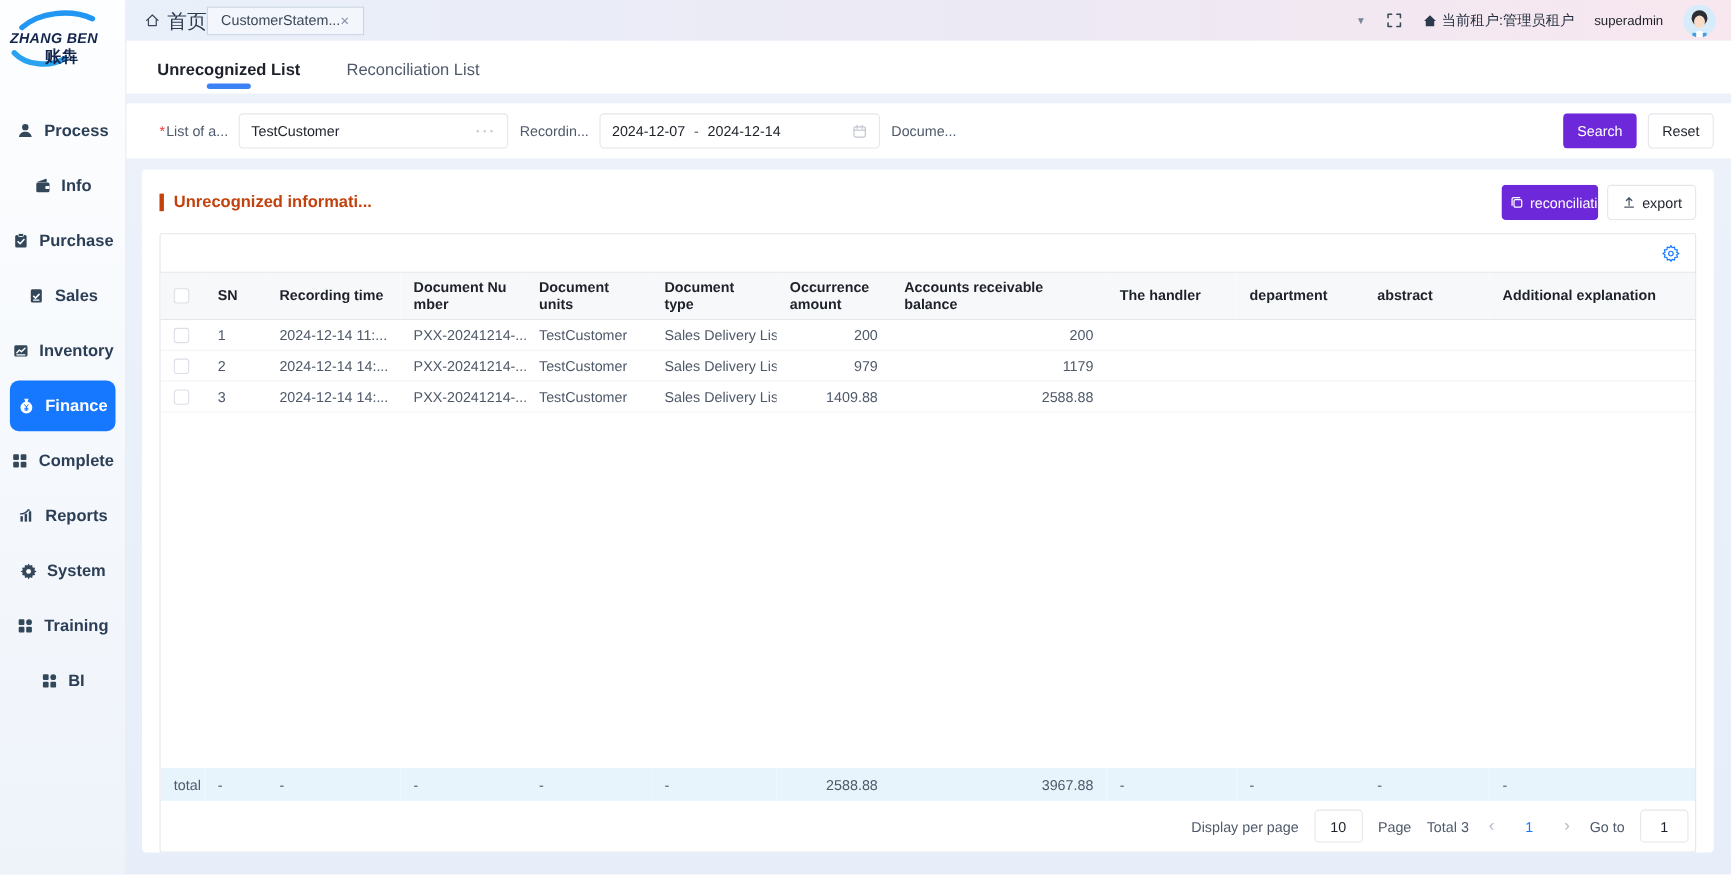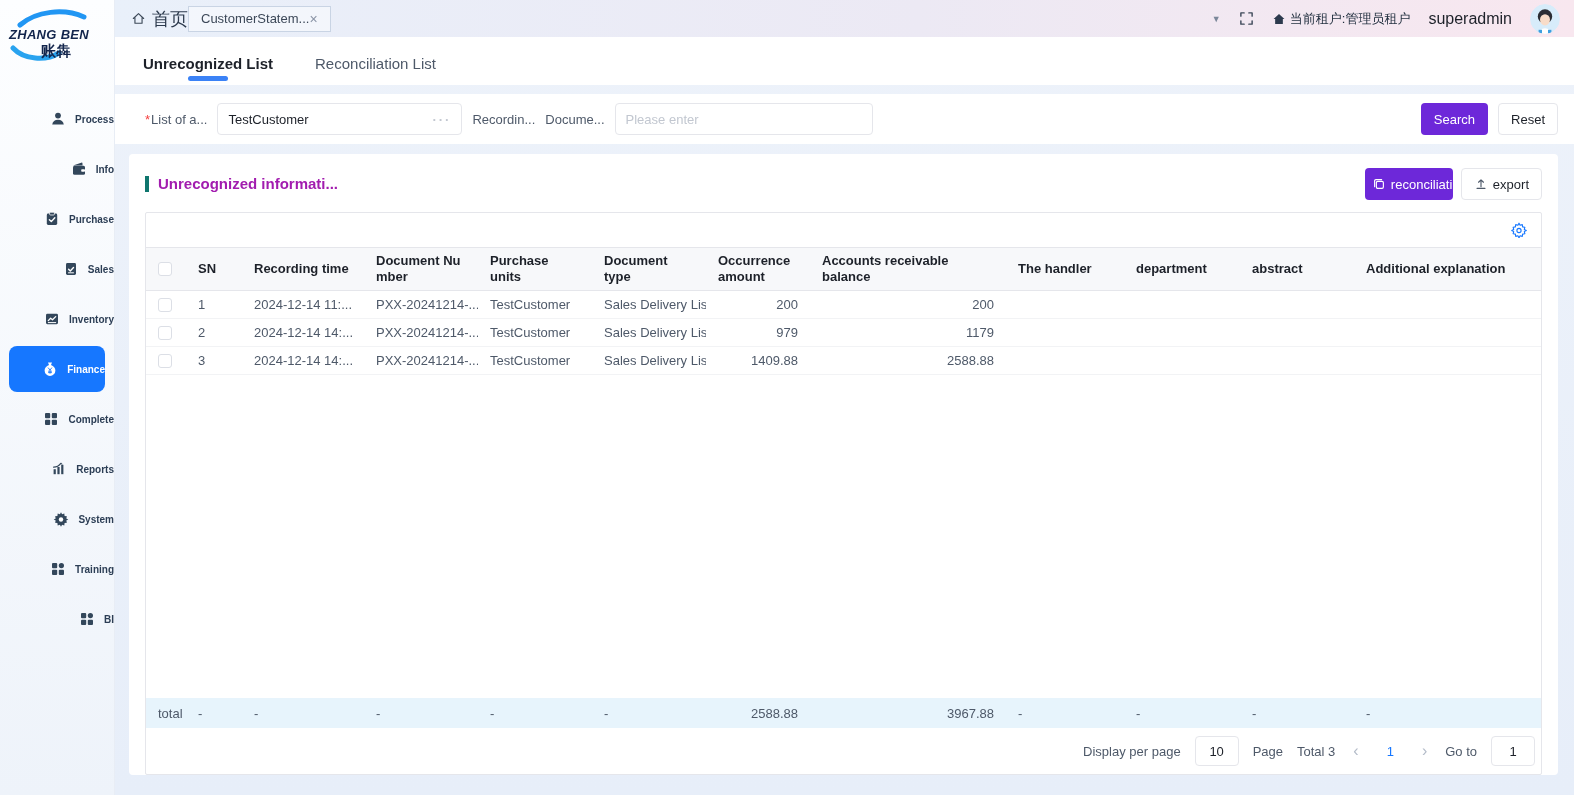--- a/index.html
+++ b/index.html
@@ -13,38 +13,38 @@
   .sidebar { width:115px; flex:0 0 115px; background:linear-gradient(180deg,#fdfeff 0%,#eef3fa 100%);
     border-right:1px solid #e8edf5; display:flex; flex-direction:column; }
   .logo { position:relative; height:92px; flex:0 0 92px; }
   .logo svg.arc { position:absolute; }
   .logo .arc-top { left:16px; top:8px; }
   .logo .arc-bottom { left:10px; top:44px; }
   .logo-line1 { position:absolute; left:9px; top:27px; font-size:13px; font-weight:bold; font-style:italic;
     color:#13254c; letter-spacing:0.3px; white-space:nowrap; }
   .logo-line2 { position:absolute; left:41px; top:42px; font-size:15px; font-weight:bold; color:#13254c; }
   .menu { display:flex; flex-direction:column; padding-top:2px; }
-  .menu-item { height:50px; display:flex; align-items:center; justify-content:flex-end; gap:9px;
-    color:#2c3e55; font-weight:bold; font-size:10px; cursor:pointer; }
+  .menu-item { height:50px; display:flex; align-items:center; justify-content:center; gap:9px;
+    color:#2c3e55; font-weight:bold; font-size:15px; cursor:pointer; }
   .menu-item .mi-icon { display:flex; align-items:center; color:#33475b; }
   .menu-item.active { background:#1677ff; color:#fff; border-radius:8px; width:96px; height:46px;
     margin:2px auto; }
   .menu-item.active .mi-icon { color:#fff; }
   
   .main { flex:1; display:flex; flex-direction:column; min-width:0; }
   .topbar { height:37px; flex:0 0 37px; display:flex; align-items:center; padding:0 14px 0 16px;
     background:linear-gradient(90deg,#e9f0fa 0%,#ece9f4 55%,#f8e7ef 100%); }
   .crumb { display:flex; align-items:center; gap:6px; color:#2c3a4d; font-size:18px; cursor:pointer; }
   .tab-chip { height:26px; display:flex; align-items:center; padding:0 12px;
     border:1px solid #c9d4e4; background:rgba(255,255,255,.45); color:#3c4858; font-size:13px; cursor:pointer; }
   .tab-chip .close { color:#8a94a6; font-size:14px; line-height:1; cursor:pointer; }
   .topbar-right { margin-left:auto; display:flex; align-items:center; gap:18px; }
   .caret { color:#7a8799; font-size:9px; cursor:pointer; }
   .tenant { display:flex; align-items:center; gap:4px; color:#1f2d3d; cursor:pointer; }
-  .username { font-size:16px; }
+  .username { font-size:12px; }
   .avatar { width:30px; height:30px; border-radius:50%; overflow:hidden; cursor:pointer; }
   
   .tabs-bar { background:#fff; height:48px; flex:0 0 48px; display:flex; align-items:flex-end; gap:42px;
     padding:0 28px; margin-bottom:9px; }
   .tab { position:relative; padding-bottom:13px; font-size:15px; color:#4e5969; cursor:pointer; }
   .tab.active { color:#1d2129; font-weight:bold; }
   .tab.active::after { content:""; position:absolute; left:50%; transform:translateX(-50%); bottom:4px;
     width:40px; height:5px; border-radius:3px; background:#3b82f6; }
   
   .filter-bar { background:#fff; height:50px; flex:0 0 50px; display:flex; align-items:center;
@@ -66,21 +66,21 @@
   .filter-spacer { flex:1; }
   .btn { height:32px; border-radius:4px; border:1px solid transparent; display:inline-flex;
     align-items:center; justify-content:center; gap:5px; font-size:13px; cursor:pointer; padding:0 12px;
     font-family:inherit; background:#fff; }
   .btn-primary { background:#6d28d9; color:#fff;margin-left:32px; }
   .btn-plain { border-color:#e5e6eb; color:#1d2129; }
   
   .panel { background:#fff; margin:0 16px 20px 14px; border-radius:4px; flex:1; min-height:0;
     display:flex; flex-direction:column; padding:14px 16px 0 16px; }
   .panel-header { display:flex; align-items:center; margin-bottom:12px; flex:0 0 auto; }
-  .panel-title { font-size:15px; font-weight:bold; color:#a21caf; border-left:4px solid #0f766e;
+  .panel-title { font-size:15px; font-weight:bold; color:#c2410c; border-left:4px solid #c2410c;
     padding-left:9px; line-height:16px; }
   .panel-actions { margin-left:auto; display:flex; gap:8px; }
   .btn-reconcile { width:88px; overflow:hidden; white-space:nowrap; padding:0 6px; justify-content:flex-start; }
   
   .table-card { border:1px solid #e5e6eb; border-radius:2px; flex:1; min-height:0;
     display:flex; flex-direction:column; margin-bottom:0; }
   .table-toolbar { height:34px; flex:0 0 34px; display:flex; align-items:center; justify-content:flex-end;
     padding:0 14px; }
   .gear-btn { display:flex; color:#1677ff; cursor:pointer; }
   table { border-collapse:collapse; table-layout:fixed; width:1395px; font-size:13px; }
@@ -291,24 +291,32 @@
     <div class="tab">Reconciliation List</div>
   </div>
 
   <div class="filter-bar">
     <div class="f-label"><span class="req">*</span><span>List of a...</span></div>
     <div class="select">
       <span>TestCustomer</span>
       <span class="sel-ellipsis">···</span>
     </div>
     <div class="f-label">Recordin...</div>
+    <div class="date-range">
+      <span class="date-val">2024-12-07</span>
+      <span class="sep">-</span>
+      <span class="date-val">2024-12-14</span>
+      <span class="cal">
+          <svg width="15" height="15" viewBox="0 0 16 16">
+            <rect x="2.5" y="3.5" width="11" height="10" rx="1.5" fill="none" stroke="#c2c7d0" stroke-width="1.2"></rect>
+            <path d="M2.5 6.8h11M5.5 2v3M10.5 2v3" stroke="#c2c7d0" stroke-width="1.2" stroke-linecap="round"></path>
+          </svg>
+        </span>
+    </div>
     <div class="f-label">Docume...</div>
-    <div class="text-input">
-      <input placeholder="Please enter" style="">
-    </div>
     <div class="filter-spacer"></div>
     <button class="btn btn-primary">Search</button>
     <button class="btn btn-plain">Reset</button>
   </div>
 
   <div class="panel">
     <div class="panel-header">
       <div class="panel-title">Unrecognized informati...</div>
       <div class="panel-actions">
         <button class="btn btn-primary btn-reconcile">
@@ -358,21 +366,21 @@
             <col style="width: 187px;">
           </colgroup>
         <thead>
             <tr>
               <th>
                 <div class="checkbox"></div>
               </th>
               <th>SN</th>
               <th>Recording time</th>
               <th class="break">Document Number</th>
-              <th>Purchase units</th>
+              <th>Document units</th>
               <th>Document type</th>
               <th class="break">Occurrence amount</th>
               <th>Accounts receivable balance</th>
               <th>The handler</th>
               <th>department</th>
               <th>abstract</th>
               <th>Additional explanation</th>
             </tr>
           </thead>
         <tbody>

